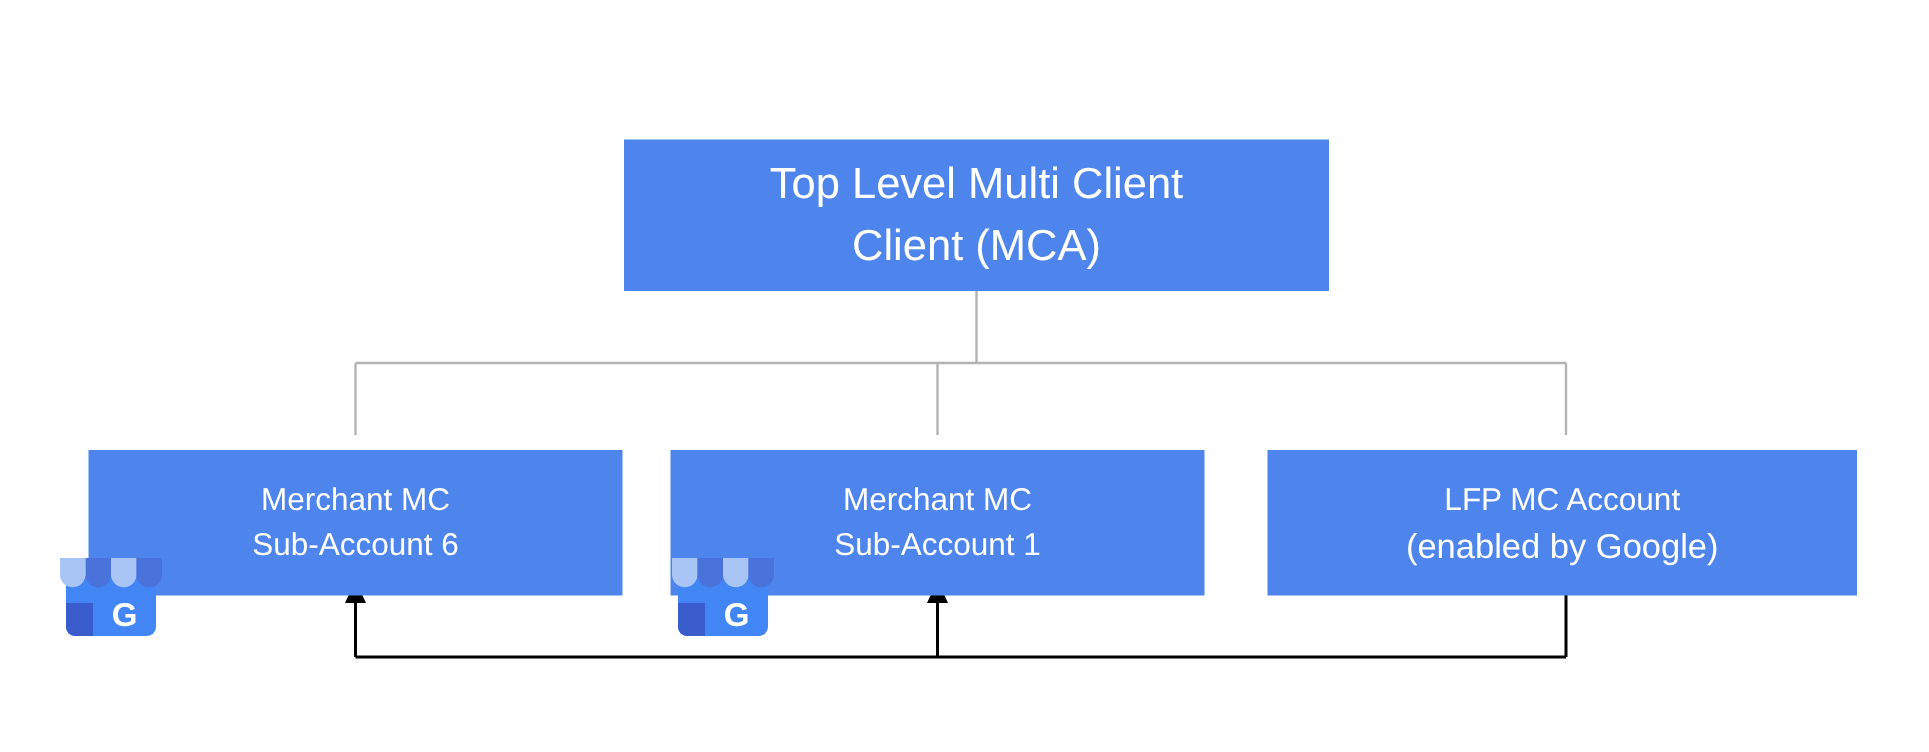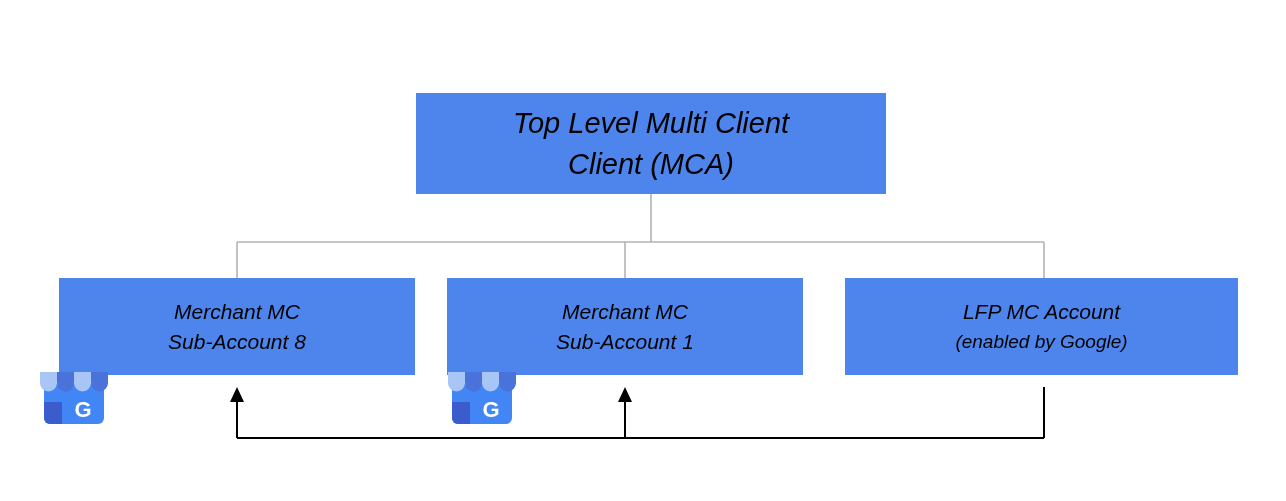--- a/index.html
+++ b/index.html
@@ -17,49 +17,48 @@
   .lines {
     position: absolute;
     left: 0; top: 0;
     width: 1286px; height: 501px;
     pointer-events: none;
   }
 
   .node {
     position: absolute;
     background: #4d85ec;
-    color: #000000;
+    color: #ffffff;
     display: flex;
     flex-direction: column;
     justify-content: center;
     align-items: center;
     text-align: left;
-    font-style: italic;
   }
 
   .root-node {
     left: 416px; top: 93px;
     width: 470px; height: 101px;
     font-size: 29px;
     line-height: 41px;
     font-weight: 400;
   }
 
   .child-node {
-    top: 278px; height: 97px;
+    top: 300px; height: 97px;
     font-size: 21px;
     line-height: 30px;
     font-weight: 400;
   }
   .child-1 { left: 59px;  width: 356px; }
   .child-2 { left: 447px; width: 356px; }
   .child-3 { left: 845px; width: 393px; }
 
   .node-line { white-space: nowrap; }
-  .node-line.small { font-size: 19px; }
+  .node-line.small { font-size: 23px; }
 
   .store-icon {
     position: absolute;
     width: 76px; height: 64px;
     z-index: 3;
   }
   .store-icon-1 { left: 36px;  top: 364px; }
   .store-icon-2 { left: 444px; top: 364px; }
 </style>
 </head>
@@ -89,21 +88,21 @@
     </g>
   </svg>
 
   <div class="node root-node">
     <div class="node-line">Top Level Multi Client</div>
     <div class="node-line">Client (MCA)</div>
   </div>
 
   <div class="node child-node child-1">
     <div class="node-line">Merchant MC</div>
-    <div class="node-line">Sub-Account 8</div>
+    <div class="node-line">Sub-Account 6</div>
   </div>
 
   <div class="node child-node child-2">
     <div class="node-line">Merchant MC</div>
     <div class="node-line">Sub-Account 1</div>
   </div>
 
   <div class="node child-node child-3">
     <div class="node-line">LFP MC Account</div>
     <div class="node-line small">(enabled by Google)</div>

